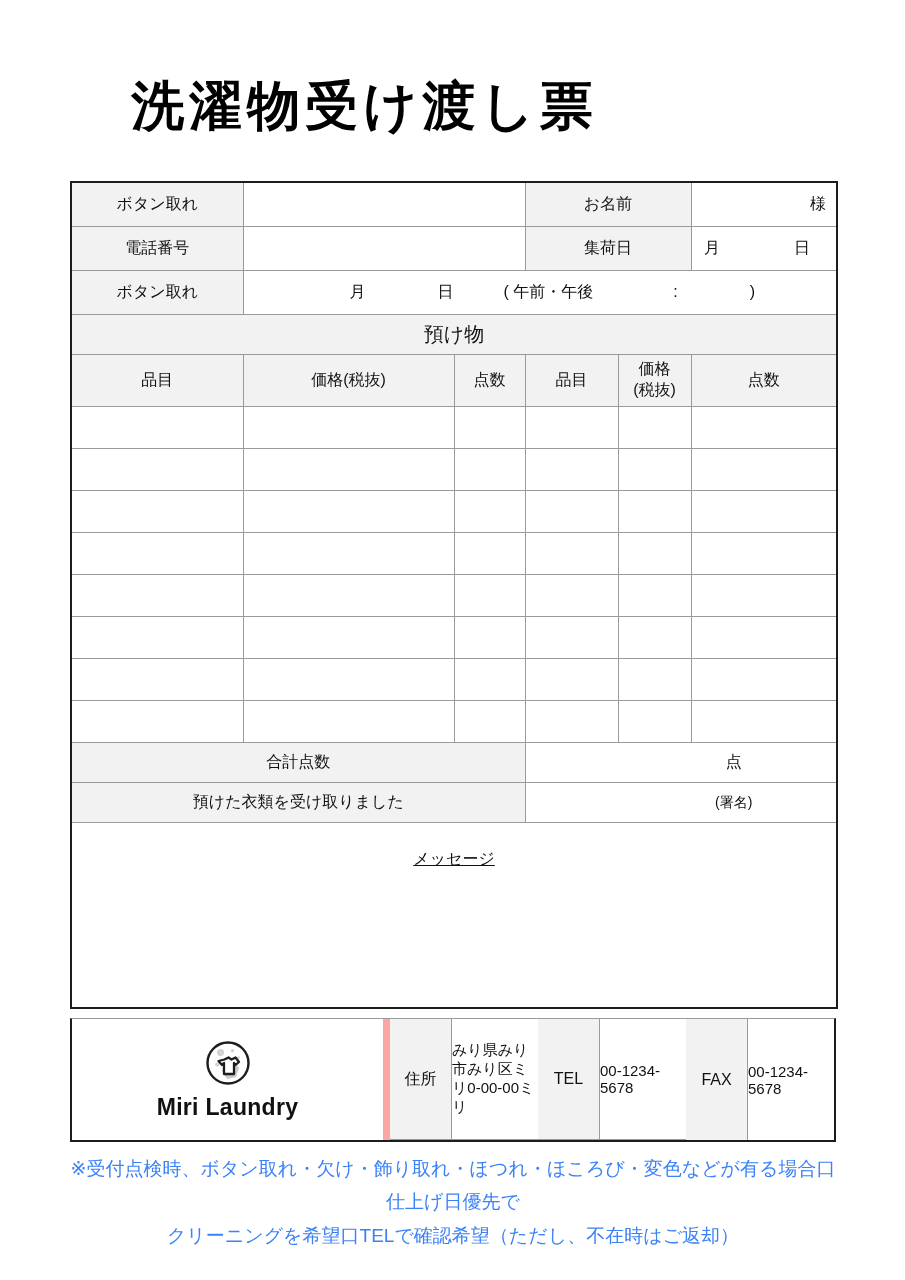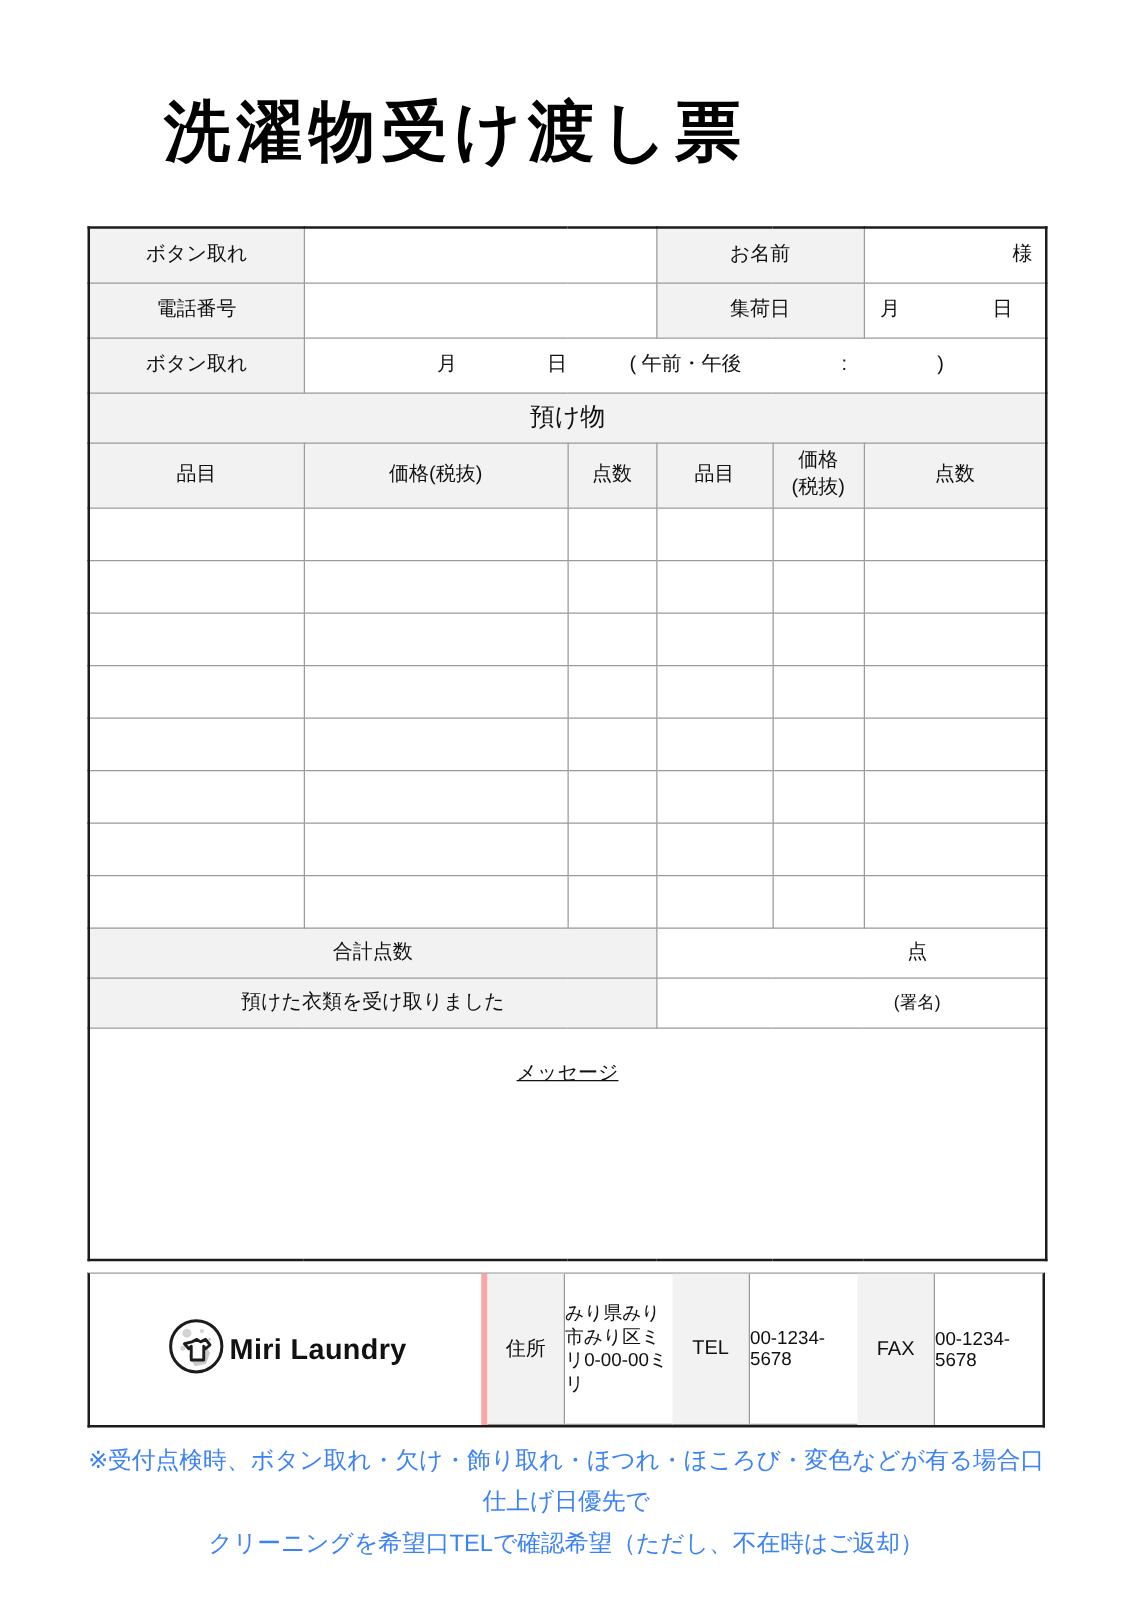--- a/index.html
+++ b/index.html
@@ -130,23 +130,23 @@
     width: 766px;
     height: 124px;
     border: 2px solid #1c1c1c;
     border-top: 1px solid #9a9a9a;
     box-sizing: border-box;
     display: flex;
   }
   .brand {
     width: 318px;
     box-sizing: border-box;
-    border-right: 5px solid #fca5a5;
-    display: flex;
-    flex-direction: row;
+    border-right: 7px solid #fca5a5;
+    display: flex;
+    flex-direction: column;
     align-items: center;
     justify-content: center;
     gap: 2px;
   }
   .brand-name {
     font-size: 23px;
     font-weight: 900;
     letter-spacing: 0.3px;
     color: #111111;
   }

